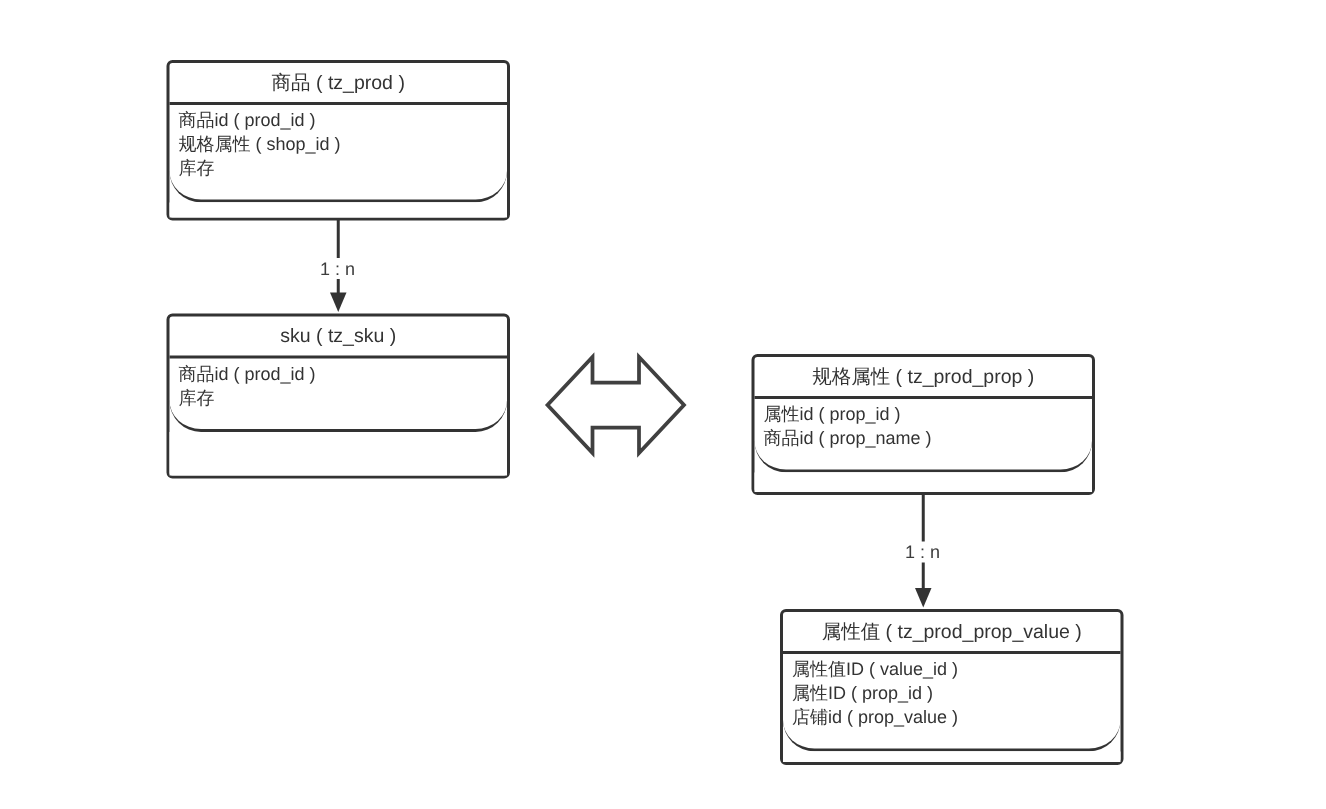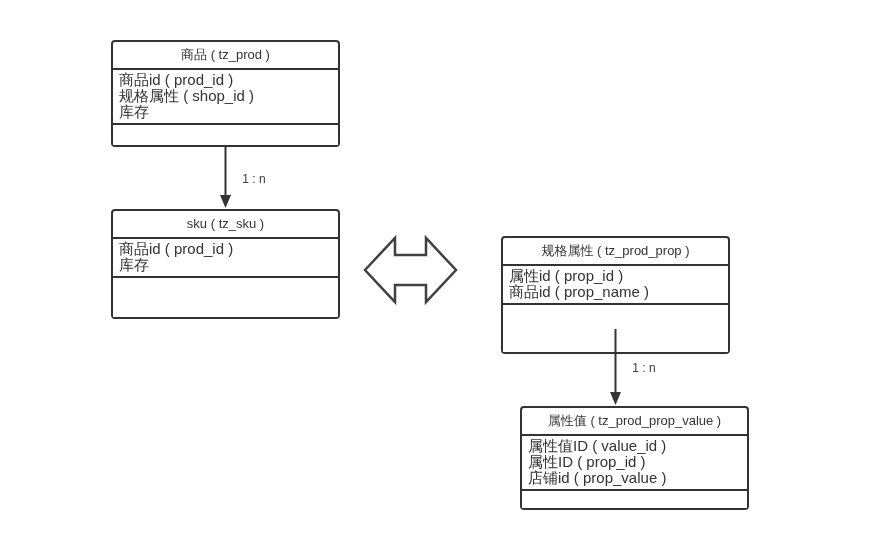--- a/index.html
+++ b/index.html
@@ -11,32 +11,33 @@
     position:absolute;width:229px;box-sizing:border-box;background:#ffffff;
     border:2px solid #333333;border-radius:4px;display:flex;flex-direction:column;
     color:#333333;
   }
   .ehead{
     flex:0 0 auto;height:26px;line-height:26px;text-align:center;
     font-weight:normal;font-size:13px;border-bottom:2px solid #333333;
     white-space:nowrap;overflow:hidden;
   }
   .ebody{
-    flex:0 0 auto;padding:2px 6px 3px 6px;font-size:15px;line-height:16px;
+    flex:0 0 auto;padding:2px 6px 13px 6px;font-size:12px;line-height:16px;
     border-bottom:2px solid #333333;
+    border-radius:21px;
   }
   .efield{white-space:nowrap;}
   .efoot{flex:1 1 auto;background:#ffffff;}
   svg.overlay{position:absolute;left:0;top:0;pointer-events:none;}
   svg.overlay line{stroke:#333333;stroke-width:2;}
   .ah{fill:#333333;stroke:none;}
   .dbl{fill:#ffffff;stroke:#404040;stroke-width:2.5;stroke-linejoin:miter;}
   .edge-label{
     position:absolute;transform:translate(-50%,-50%);background:#ffffff;
-    padding:0 3px;font-size:12px;color:#3d3d3d;white-space:nowrap;margin-left:29px;
+    padding:0 3px;font-size:12px;color:#3d3d3d;white-space:nowrap;
   }
 </style>
 </head>
 <body>
 
 <div class="canvas">
 
   <div class="etable" style="left:111px;top:40px;height:107px">
     <div class="ehead">商品 ( tz_prod )</div>
     <div class="ebody">
@@ -49,21 +50,21 @@
 
   <div class="etable" style="left:111px;top:209px;height:110px">
     <div class="ehead">sku ( tz_sku )</div>
     <div class="ebody">
       <div class="efield">商品id ( prod_id )</div>
       <div class="efield">库存</div>
     </div>
     <div class="efoot"></div>
   </div>
 
-  <div class="etable" style="left:501px;top:236px;height:118px">
+  <div class="etable" style="left:501px;top:236px;height:94px">
     <div class="ehead">规格属性 ( tz_prod_prop )</div>
     <div class="ebody">
       <div class="efield">属性id ( prop_id )</div>
       <div class="efield">商品id ( prop_name )</div>
     </div>
     <div class="efoot"></div>
   </div>
 
   <div class="etable" style="left:520px;top:406px;height:104px">
     <div class="ehead">属性值 ( tz_prod_prop_value )</div>

